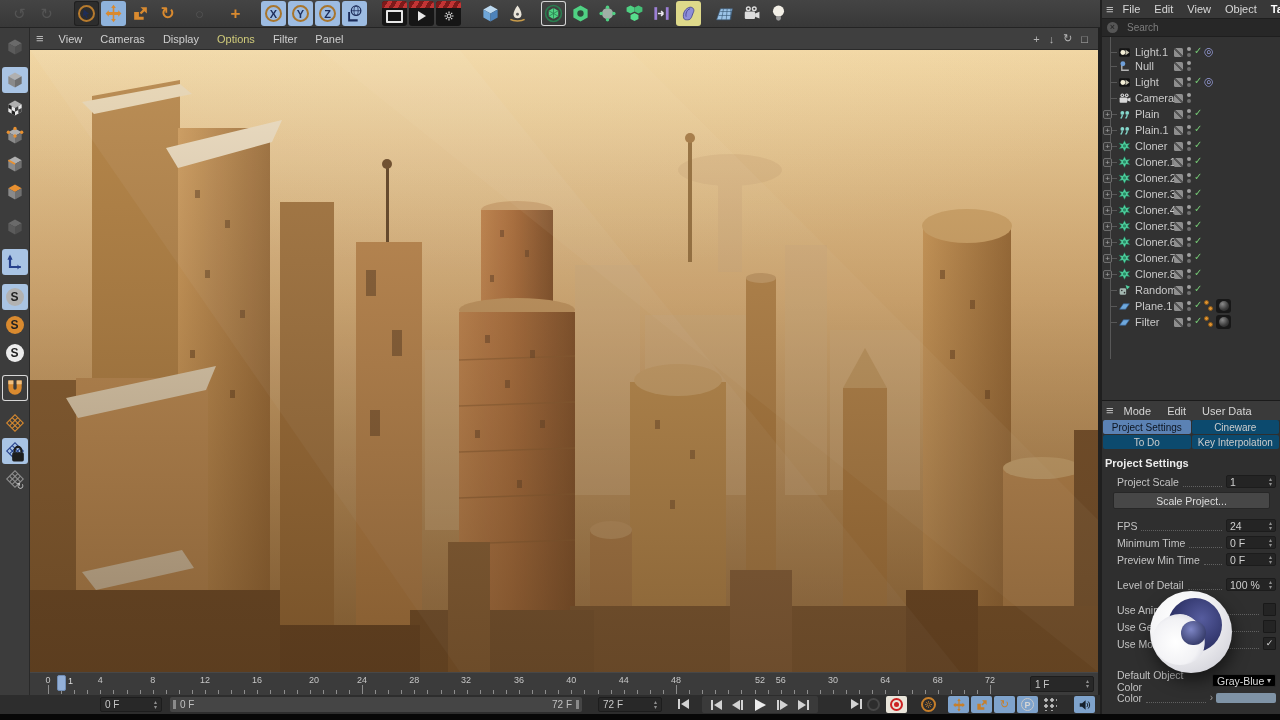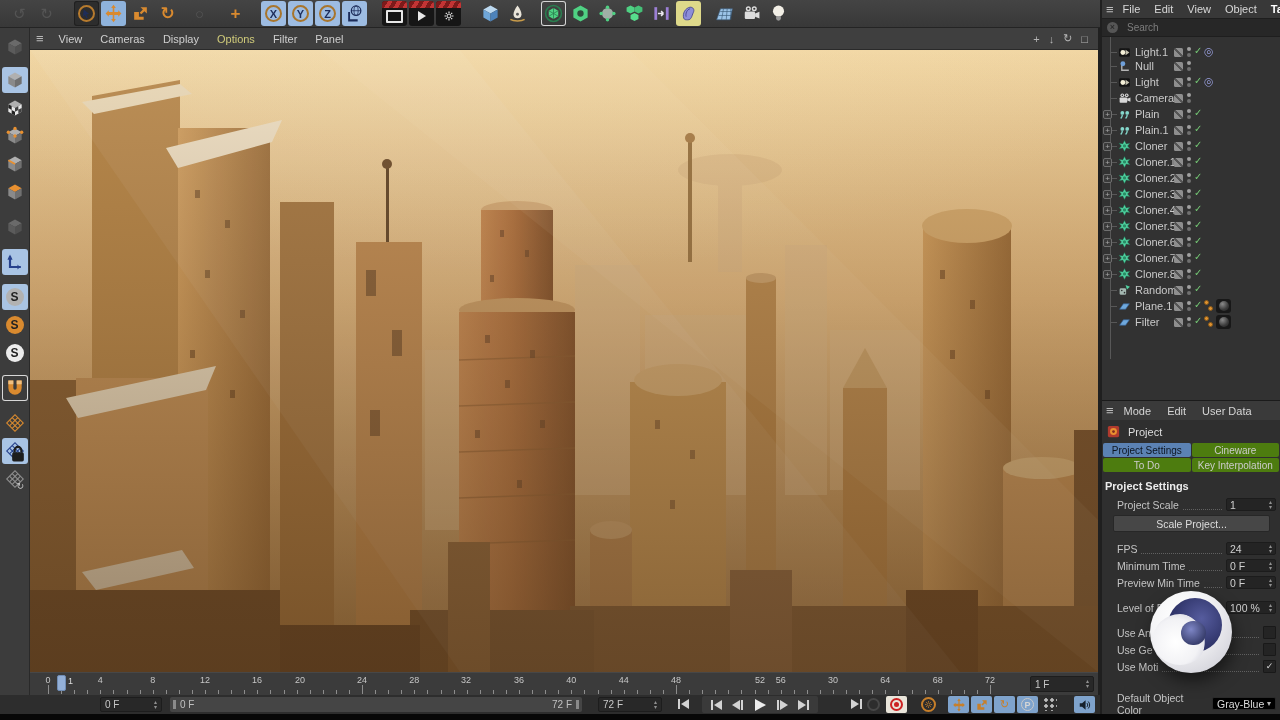--- a/index.html
+++ b/index.html
@@ -106,21 +106,21 @@
   .omat{position:absolute;left:114px;top:1px;width:15px;height:14px;background:#181818;border-radius:3px;
         display:flex;align-items:center;justify-content:center;}
   .omat i{width:10px;height:10px;border-radius:50%;background:radial-gradient(circle at 35% 30%,#8a8a8a,#3a3a3a 60%,#222);}
   
   #attr{position:absolute;left:0;top:400px;width:178px;bottom:0;background:#2f2f2f;border-top:1px solid #1b1b1b;}
   #attrmenu{height:19px;background:#3a3a3a;display:flex;align-items:center;font-size:11px;color:#d5d5d5;}
   .am{margin:0 8px;}
   #projrow{height:21px;display:flex;align-items:center;font-size:11px;color:#ddd;padding:1px 4px;gap:7px;}
   #projrow svg{width:15px;height:15px;}
   .tabs{display:flex;height:14px;font-size:10px;color:#ccc;gap:1px;padding:0 1px;margin-bottom:1px;}
-  .tab{flex:1;background:#4d7c0f;display:flex;align-items:center;justify-content:center;border-radius:2px;white-space:nowrap;}
+  .tab{flex:1;background:#0c4a6e;display:flex;align-items:center;justify-content:center;border-radius:2px;white-space:nowrap;}
   .tab.sel{background:#5b82b4;color:#0d1520;}
   .sechead{font-size:11px;font-weight:bold;color:#ececec;padding:7px 4px 4px 3px;}
   .arow{display:flex;align-items:center;height:17px;padding:0 4px 0 15px;font-size:10.5px;color:#c3c3c3;position:relative;}
   .arow .lead{flex:1;border-bottom:1.5px dotted #616161;height:9px;margin:0 4px;}
   .aval{width:50px;background:#242424;border:1px solid #1c1c1c;border-radius:2px;height:13px;display:flex;align-items:center;
         padding:0 3px;color:#cfcfcf;box-sizing:border-box;flex:none;}
   .adrop{width:64px;background:#000000;border:1px solid #2a2a2a;border-radius:2px;height:13px;display:flex;align-items:center;
          padding:0 4px;color:#ddd;box-sizing:border-box;flex:none;}
   .adrop span:last-child{margin-left:auto;color:#b5b5b5;font-size:8px;}
   .abtn{margin:2px 10px 2px 11px;height:15px;background:#474747;border:1px solid #272727;border-radius:2px;display:flex;
@@ -744,21 +744,21 @@
     <div class="tick" style="left: 907.667px; height: 4px;"></div>
     <div class="tick" style="left: 920.75px; height: 4px;"></div>
     <div class="tick" style="left: 933.833px; height: 4px;"></div>
     <div class="tick" style="left: 946.917px; height: 4px;"></div>
     <div class="tick" style="left: 960px; height: 9px;"></div>
     <div class="tlabel" style="left: 18px;">0</div>
     <div class="tlabel" style="left: 70.3333px;">4</div>
     <div class="tlabel" style="left: 122.667px;">8</div>
     <div class="tlabel" style="left: 175px;">12</div>
     <div class="tlabel" style="left: 227px;">16</div>
-    <div class="tlabel" style="left: 270px;">20</div>
+    <div class="tlabel" style="left: 284px;">20</div>
     <div class="tlabel" style="left: 332px;">24</div>
     <div class="tlabel" style="left: 384.333px;">28</div>
     <div class="tlabel" style="left: 436px;">32</div>
     <div class="tlabel" style="left: 489px;">36</div>
     <div class="tlabel" style="left: 541.333px;">40</div>
     <div class="tlabel" style="left: 593.667px;">44</div>
     <div class="tlabel" style="left: 646px;">48</div>
     <div class="tlabel" style="left: 730px;">52</div>
     <div class="tlabel" style="left: 750.667px;">56</div>
     <div class="tlabel" style="left: 803px;">30</div>
@@ -1156,26 +1156,20 @@
     </div>
 
   <div id="attr">
     <div id="attrmenu">
       <span id="omburger" style="margin:0 2px 0 4px;color:#bbb;font-size:13px;">≡</span>
       <span id="attrmenuitems" style="display:flex;">
           <span class="am">Mode</span>
           <span class="am">Edit</span>
           <span class="am">User Data</span>
         </span>
-    </div>
-    <div id="projrow">
-      <svg>
-          <use href="#s-projicon"></use>
-        </svg>
-      <span>Project</span>
     </div>
     <div class="tabs" id="tabs1">
         <div class="tab sel">Project Settings</div>
         <div class="tab">Cineware</div>
       </div>
     <div class="tabs" id="tabs2">
         <div class="tab">To Do</div>
         <div class="tab">Key Interpolation</div>
       </div>
     <div class="sechead">Project Settings</div>

